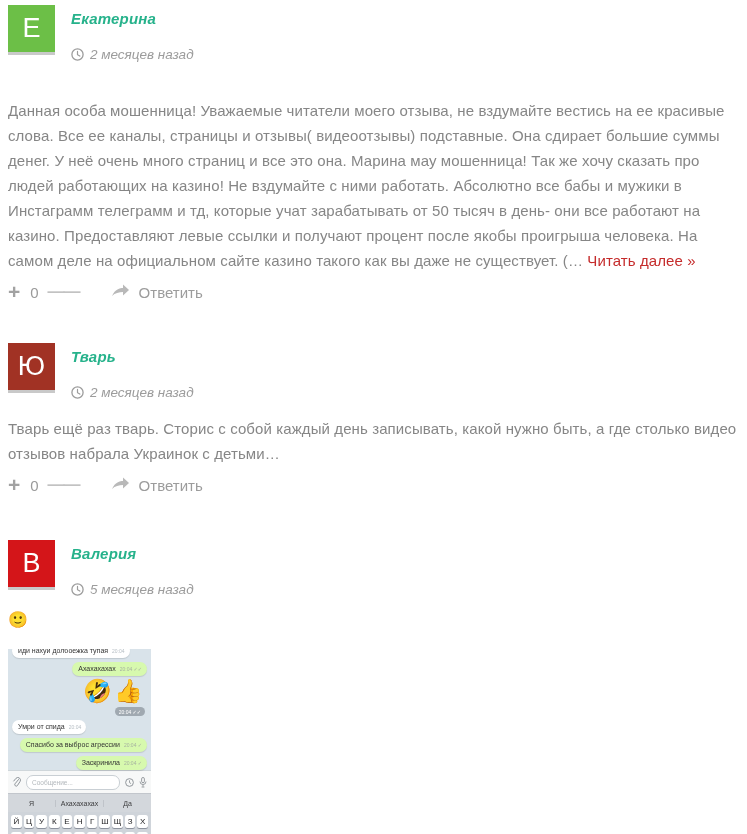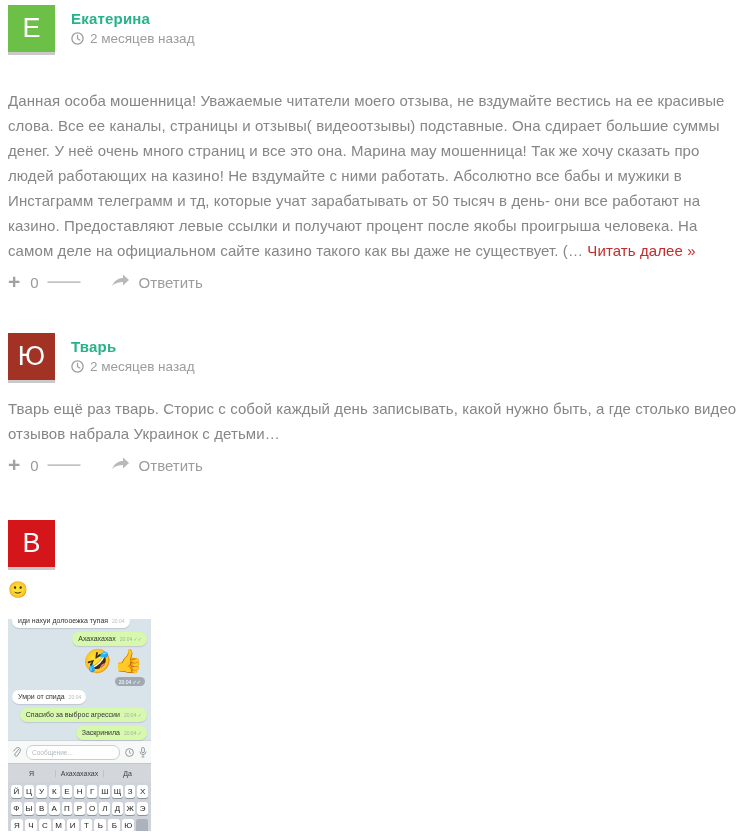--- a/index.html
+++ b/index.html
@@ -5,23 +5,23 @@
   html,body{margin:0;padding:0;background:#ffffff;}
   body{width:747px;height:834px;overflow:hidden;font-family:"Liberation Sans",sans-serif;}
   .page{padding:5px 4px 0 8px;}
 
   
   .comment{margin-top:0;}
   .comment + .comment{margin-top:40px;}
   .c-header{display:flex;align-items:flex-start;}
   .avatar{width:47px;height:47px;display:flex;align-items:center;justify-content:center;
           color:#fff;font-size:27px;font-weight:400;box-shadow:0 3px 0 0 #c9c9c9;}
-  .c-info{margin-left:16px;padding-top:5px;}
+  .c-info{margin-left:16px;padding-top:5px;font-style:italic;}
   .c-name{font-size:15px;font-weight:700;color:#26b28b;letter-spacing:.2px;}
-  .c-time{margin-top:4px;display:flex;align-items:center;color:#9c9c9c;font-size:13.5px;}
+  .c-time{margin-top:20px;display:flex;align-items:center;color:#9c9c9c;font-size:13.5px;}
   .c-time svg{margin-right:6px;}
   .c-text{margin-top:36px;color:#868686;font-size:15px;line-height:25px;letter-spacing:.1px;}
   .read-more{color:#c52b2b;text-decoration:none;cursor:pointer;}
   .c-actions{margin-top:8px;display:flex;align-items:center;height:22px;}
   .vote-plus{color:#a2a2a2;font-size:21px;font-weight:700;line-height:18px;cursor:pointer;}
   .vote-count{color:#9a9a9a;font-size:15px;margin:0 9px 0 10px;}
   .vote-minus{color:#c2c2c2;font-size:17px;font-weight:700;cursor:pointer;letter-spacing:-1px;}
   .reply{display:flex;align-items:flex-start;margin-left:30px;cursor:pointer;}
   .reply-label{color:#9c9c9c;font-size:15px;margin-left:9px;}
   .c-emoji{margin-top:14px;font-size:16px;line-height:18px;}
@@ -121,20 +121,32 @@
             </svg>
         </span>
         <span class="reply-label">Ответить</span>
       </span>
     </div>
   </div>
 
   <div class="comment" style="margin-top:44px;">
     <div class="c-header">
       <div class="avatar" style="background:#d41519;">В</div>
+      <div class="c-info">
+        <div class="c-name">Валерия</div>
+        <div class="c-time">
+          <span class="icon">
+            <svg width="13" height="13" viewBox="0 0 13 13">
+                <circle cx="6.5" cy="6.5" r="5.6" fill="none" stroke="#9c9c9c" stroke-width="1.3"></circle>
+                <path d="M6.5 3.4v3.3l2.3 1.4" fill="none" stroke="#9c9c9c" stroke-width="1.2" stroke-linecap="round"></path>
+              </svg>
+          </span>
+          <span>5 месяцев назад</span>
+        </div>
+      </div>
     </div>
     <div class="c-emoji">🙂</div>
 
     <div class="chat">
       <div class="chat-messages">
           <div class="b-row left">
             <div class="bubble left"><span class="b-text">иди нахуи долбоежка тупая</span><span class="b-time">20:04</span></div>
           </div>
           <div class="b-row right">
             <div class="bubble right"><span class="b-text">Ахахахахах</span><span class="b-time">20:04 ✓✓</span></div>

